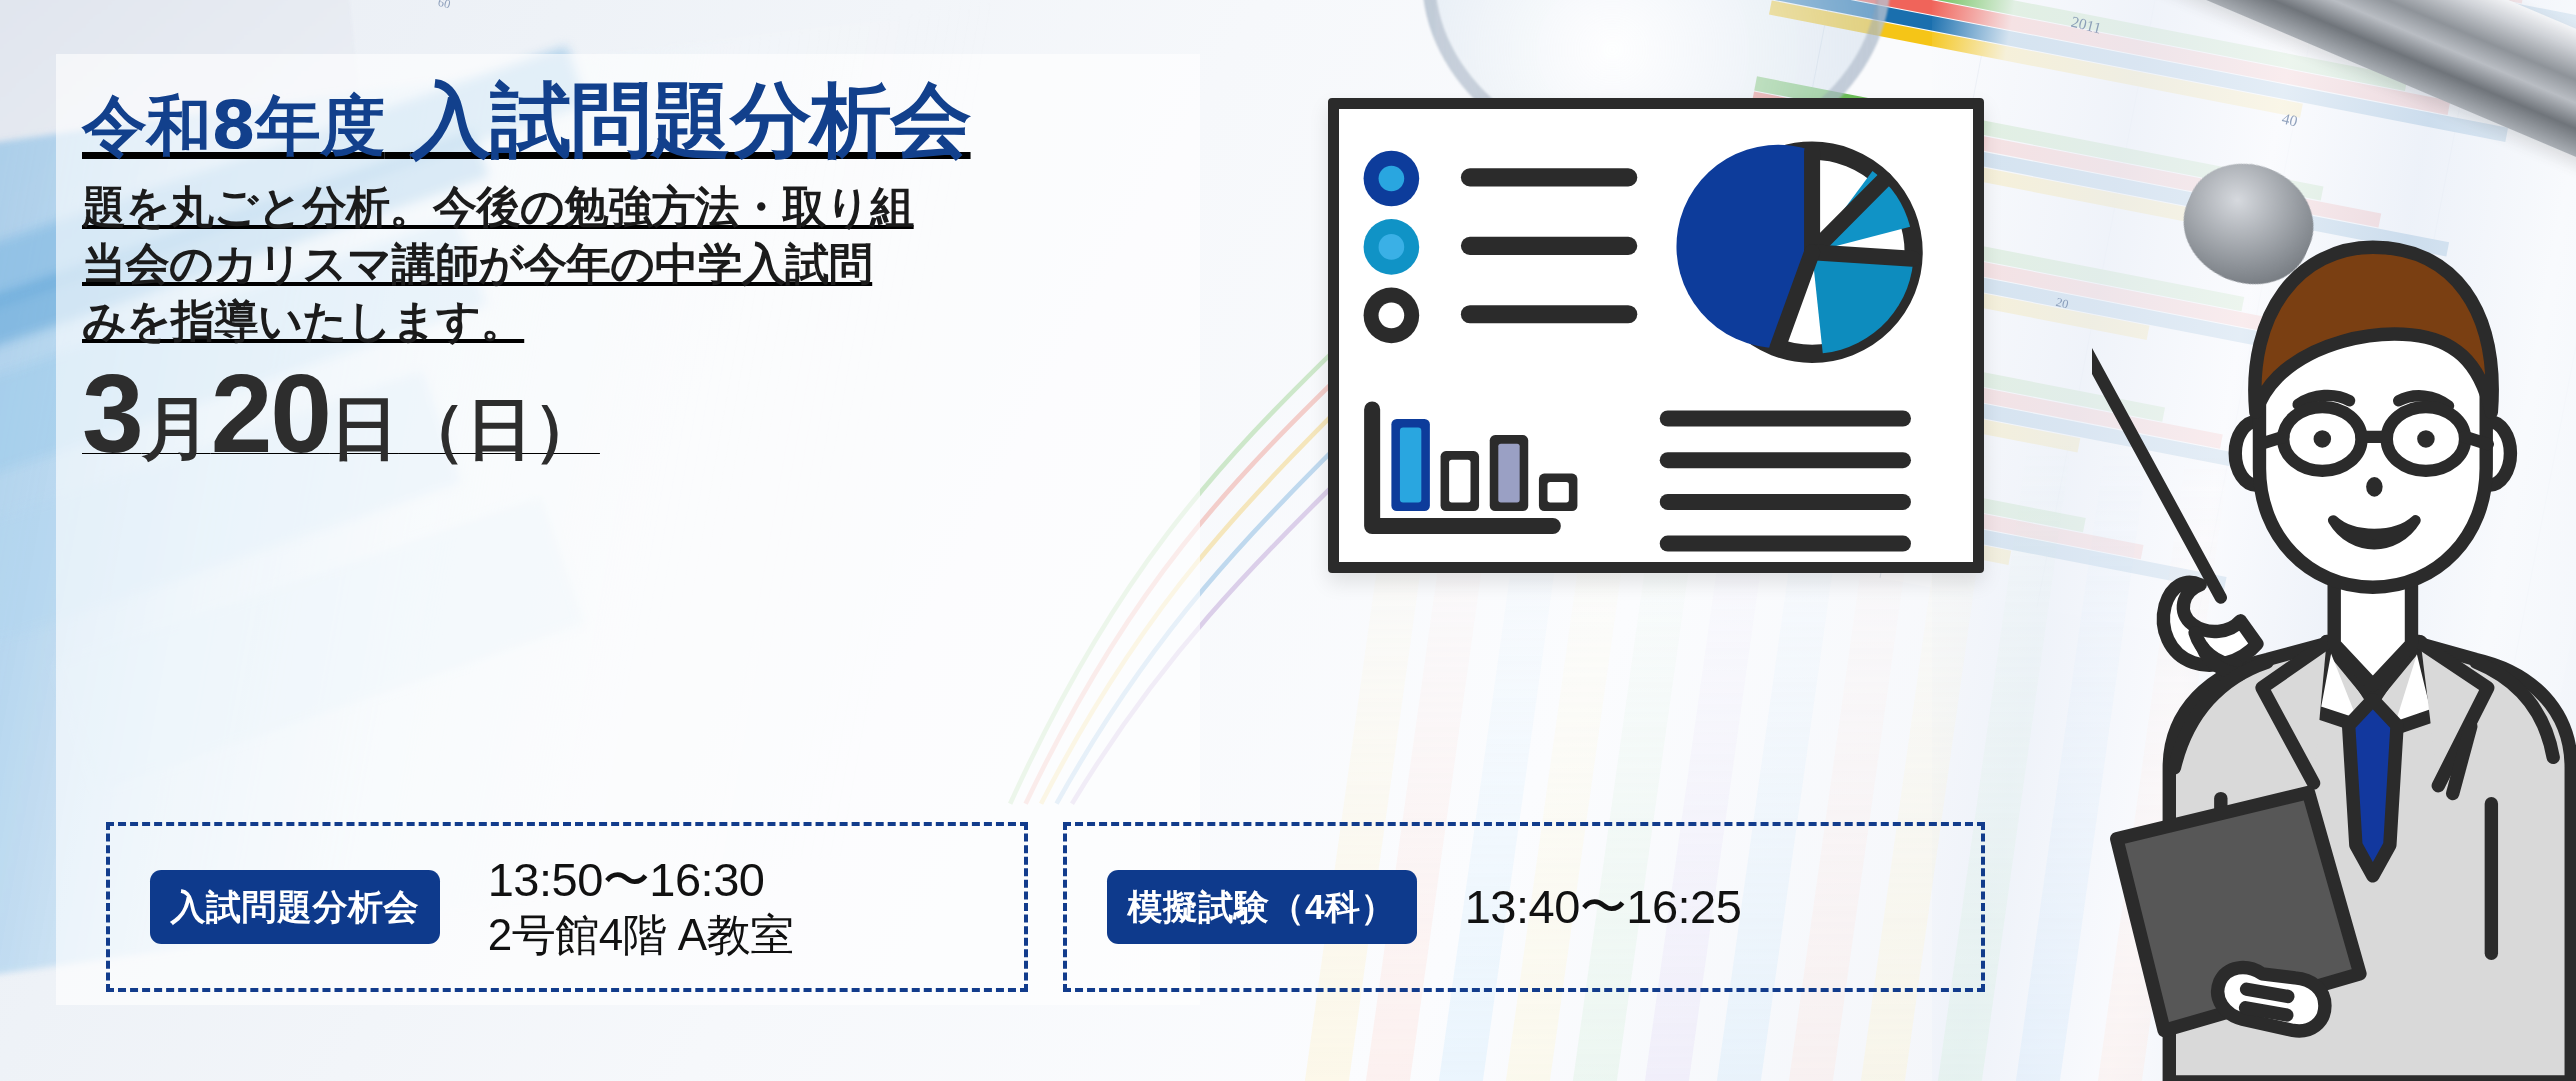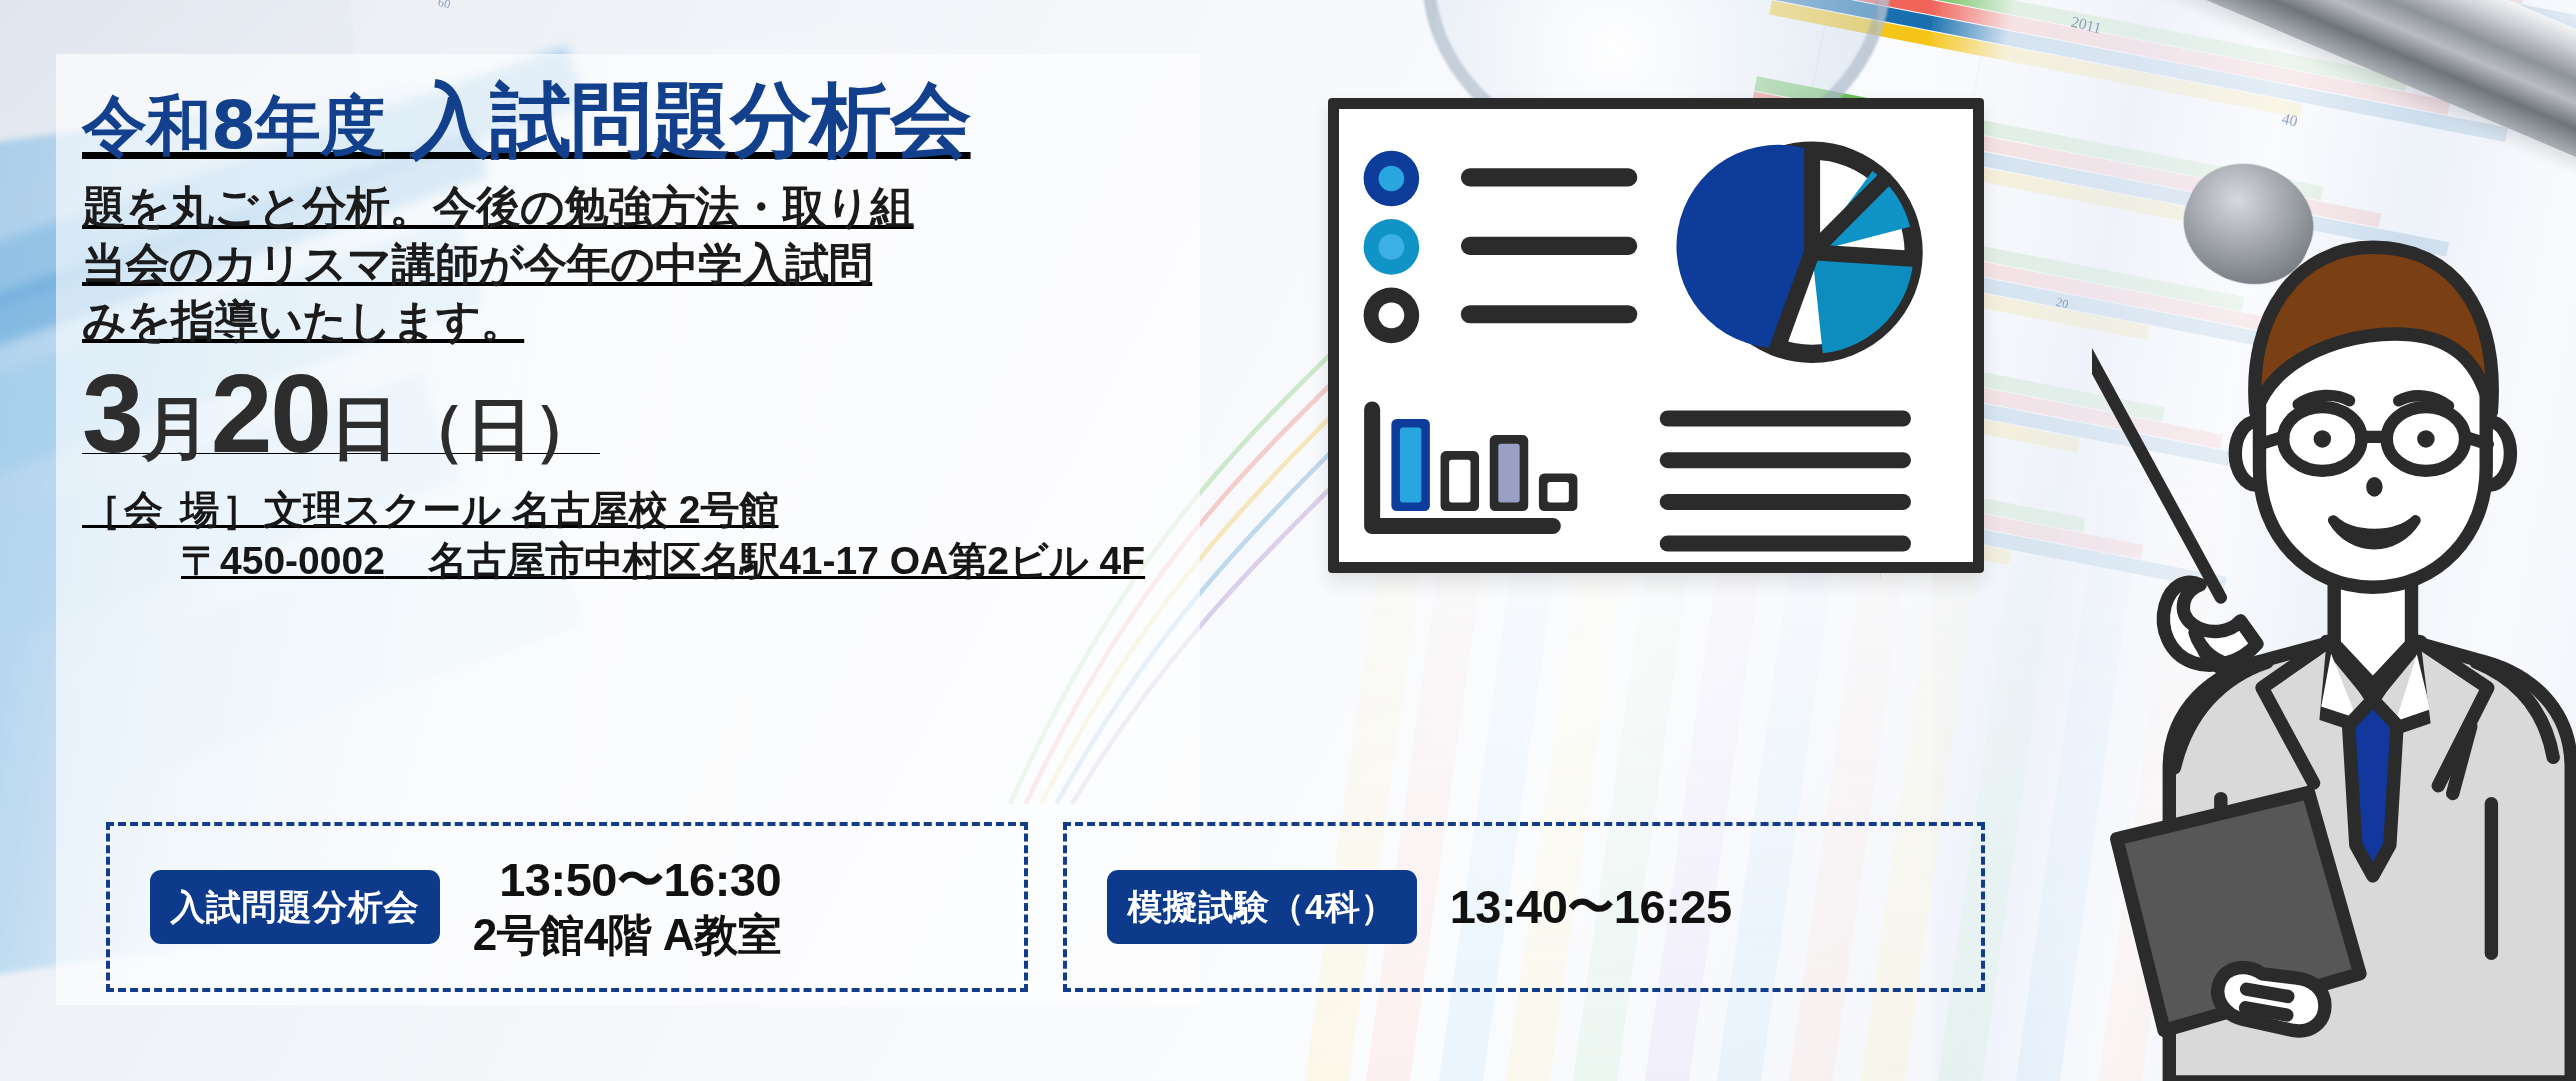--- a/index.html
+++ b/index.html
@@ -99,21 +99,21 @@
   .venue .lbl{letter-spacing:3.1px;}
   .venue .addr{margin-left:99px;}
 
   
   .boxes{position:absolute;left:106px;top:822px;display:flex;gap:35px;z-index:30;}
   .info-box{width:922px;height:170px;
     border:4.6px dashed #123c8c;
     display:flex;align-items:center;padding:0 11.3px 0 40px;box-sizing:border-box;}
   .badge{background:#0e3a8c;color:#fff;font-weight:900;font-size:35px;letter-spacing:0.5px;
     border-radius:11.3px;padding:13.4px 20.6px;white-space:nowrap;flex:none;}
-  .box-text{margin-left:33px;color:#111;font-weight:700;line-height:1.20;white-space:nowrap;text-align:right;}
+  .box-text{margin-left:48px;color:#111;font-weight:400;line-height:1.20;white-space:nowrap;}
   .box-text .t{font-size:47px;letter-spacing:-0.5px;}
   .box-text .r{font-size:44px;letter-spacing:-0.5px;}
 
   
   .board{position:absolute;left:1328px;top:98px;width:634px;height:453px;z-index:25;
     background:#fff;border:11.3px solid #2b2b2b;border-radius:4.1px;
     box-shadow:0 9.3px 20.6px rgba(0,0,0,.10);}
   .board-inner{position:absolute;inset:0;}
 
   
@@ -230,29 +230,20 @@
     <div class="lead">
       <div>題を丸ごと分析。今後の勉強方法・取り組</div>
       <div>当会のカリスマ講師が今年の中学入試問</div>
       <div>みを指導いたします。</div>
     </div>
 
     <div class="date">
       <span class="num">3</span><span class="kanji">月</span><span class="num">20</span><span class="kanji">日</span><span class="paren">（日）</span>
     </div>
 
-    <div class="venue">
-      <div>
-        <span class="lbl">［会 場］</span><span>文理スクール 名古屋校 2号館</span>
-      </div>
-      <div class="addr">
-        <span>〒450-0002</span>
-        &nbsp;&nbsp;&nbsp;<span>名古屋市中村区名駅41-17 OA第2ビル 4F</span>
-      </div>
-    </div>
   </div>
 
   <div class="boxes">
 
     <div class="info-box">
       <div class="badge">入試問題分析会</div>
       <div class="box-text">
         <div class="t">13:50〜16:30</div>
         <div class="r">2号館4階 A教室</div>
       </div>

